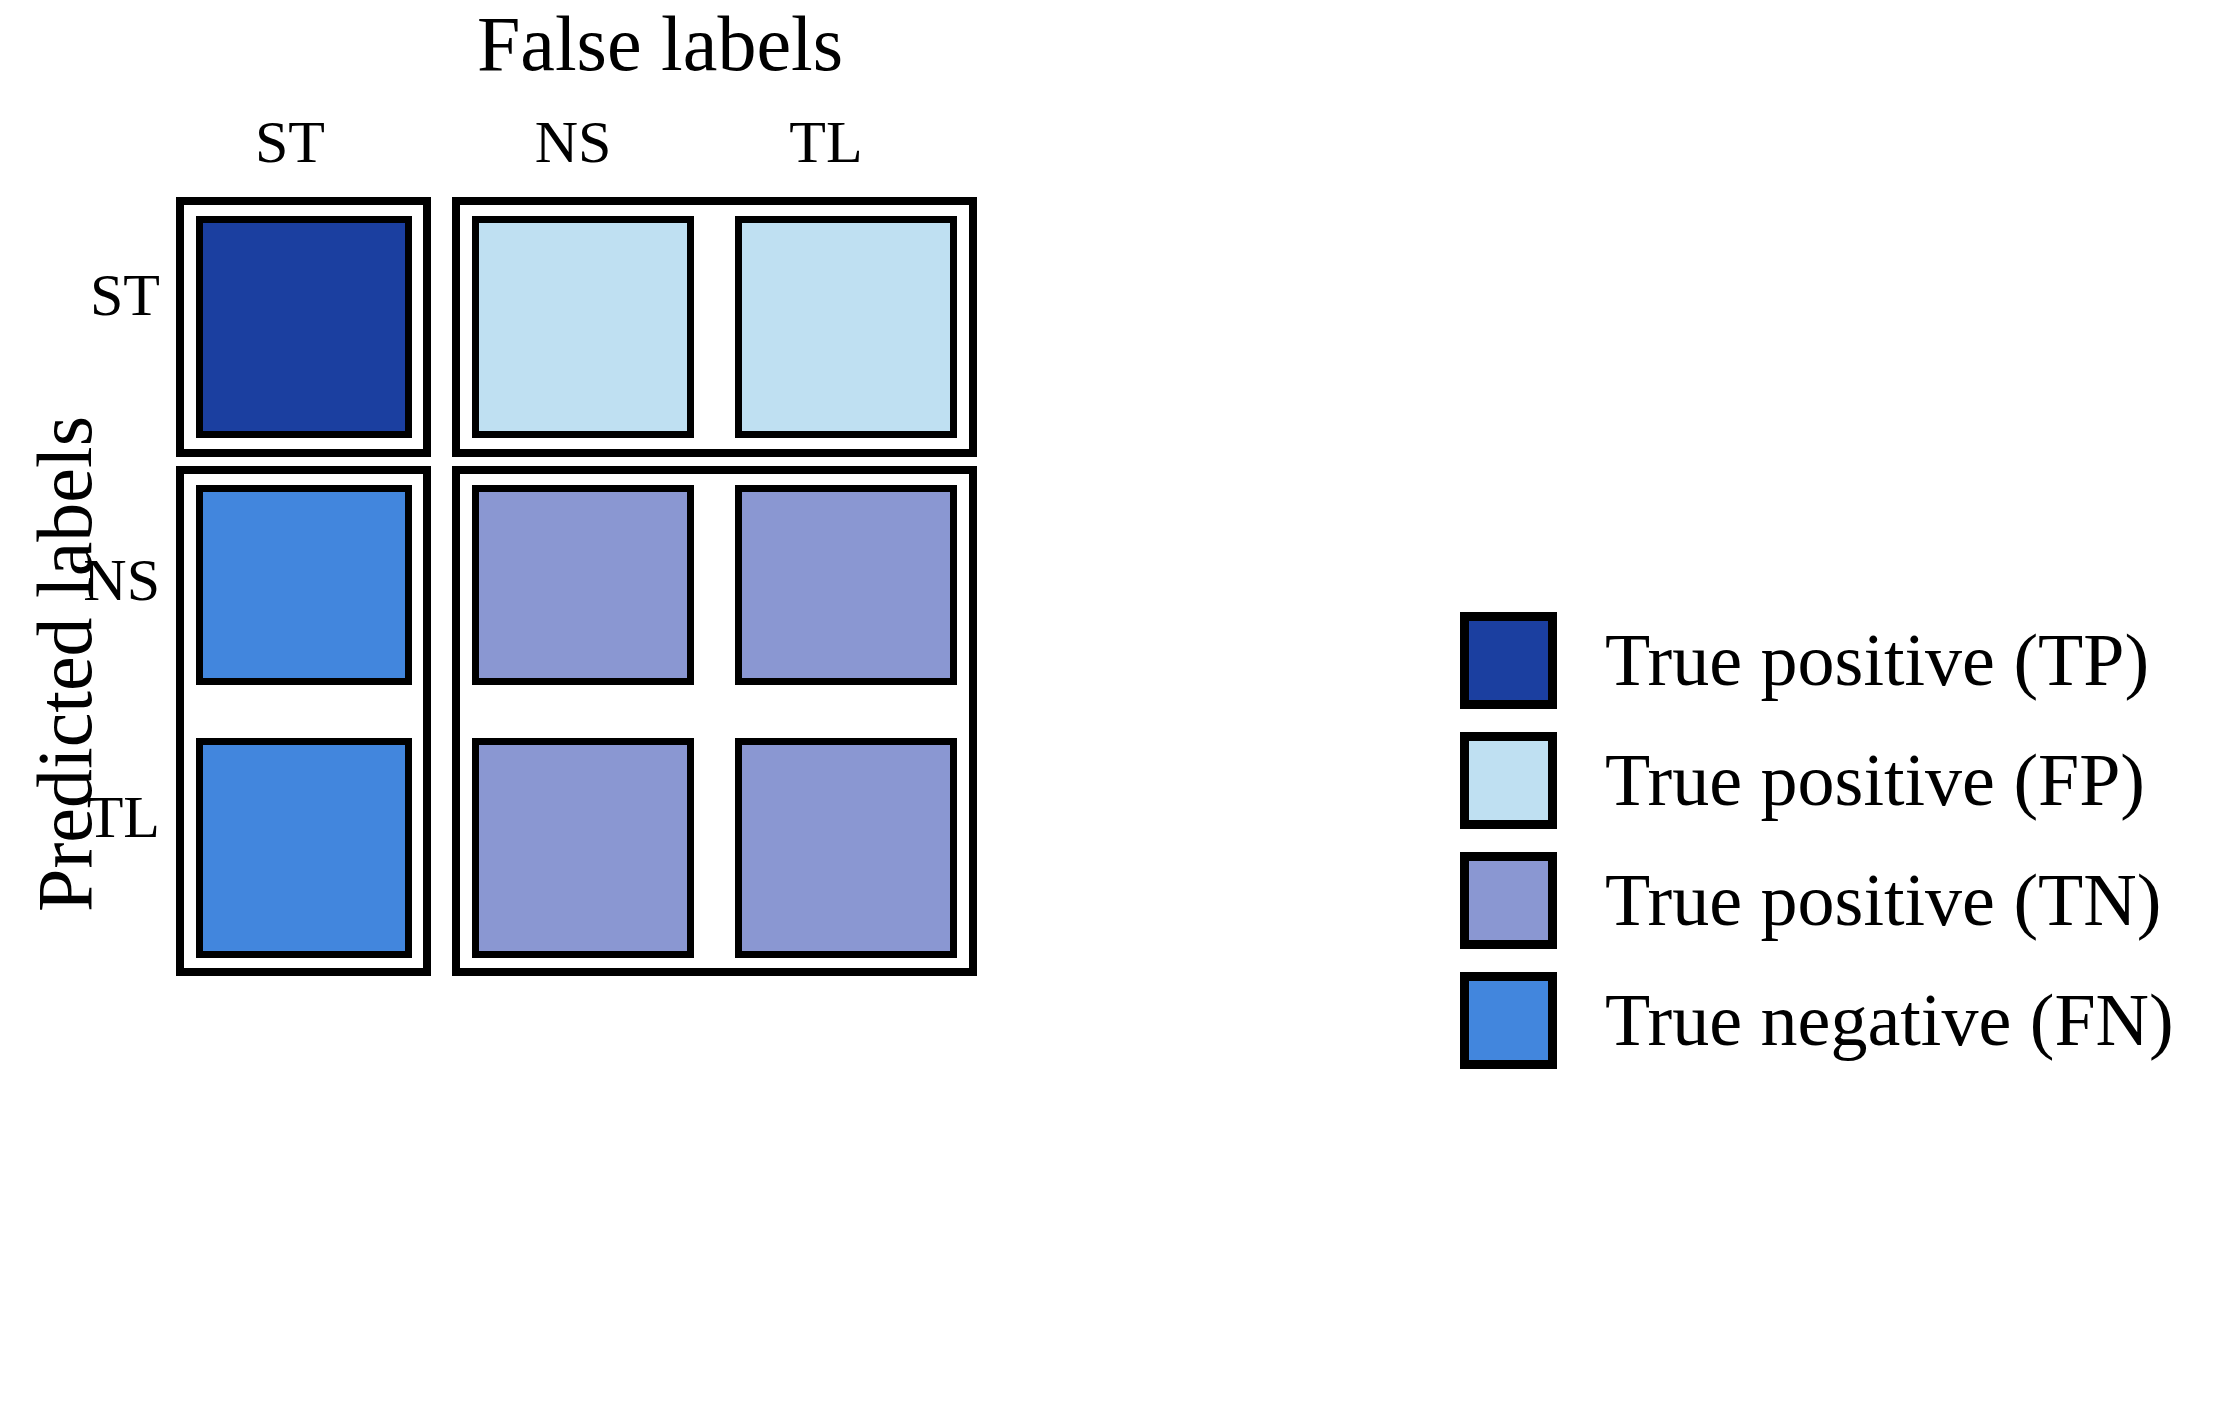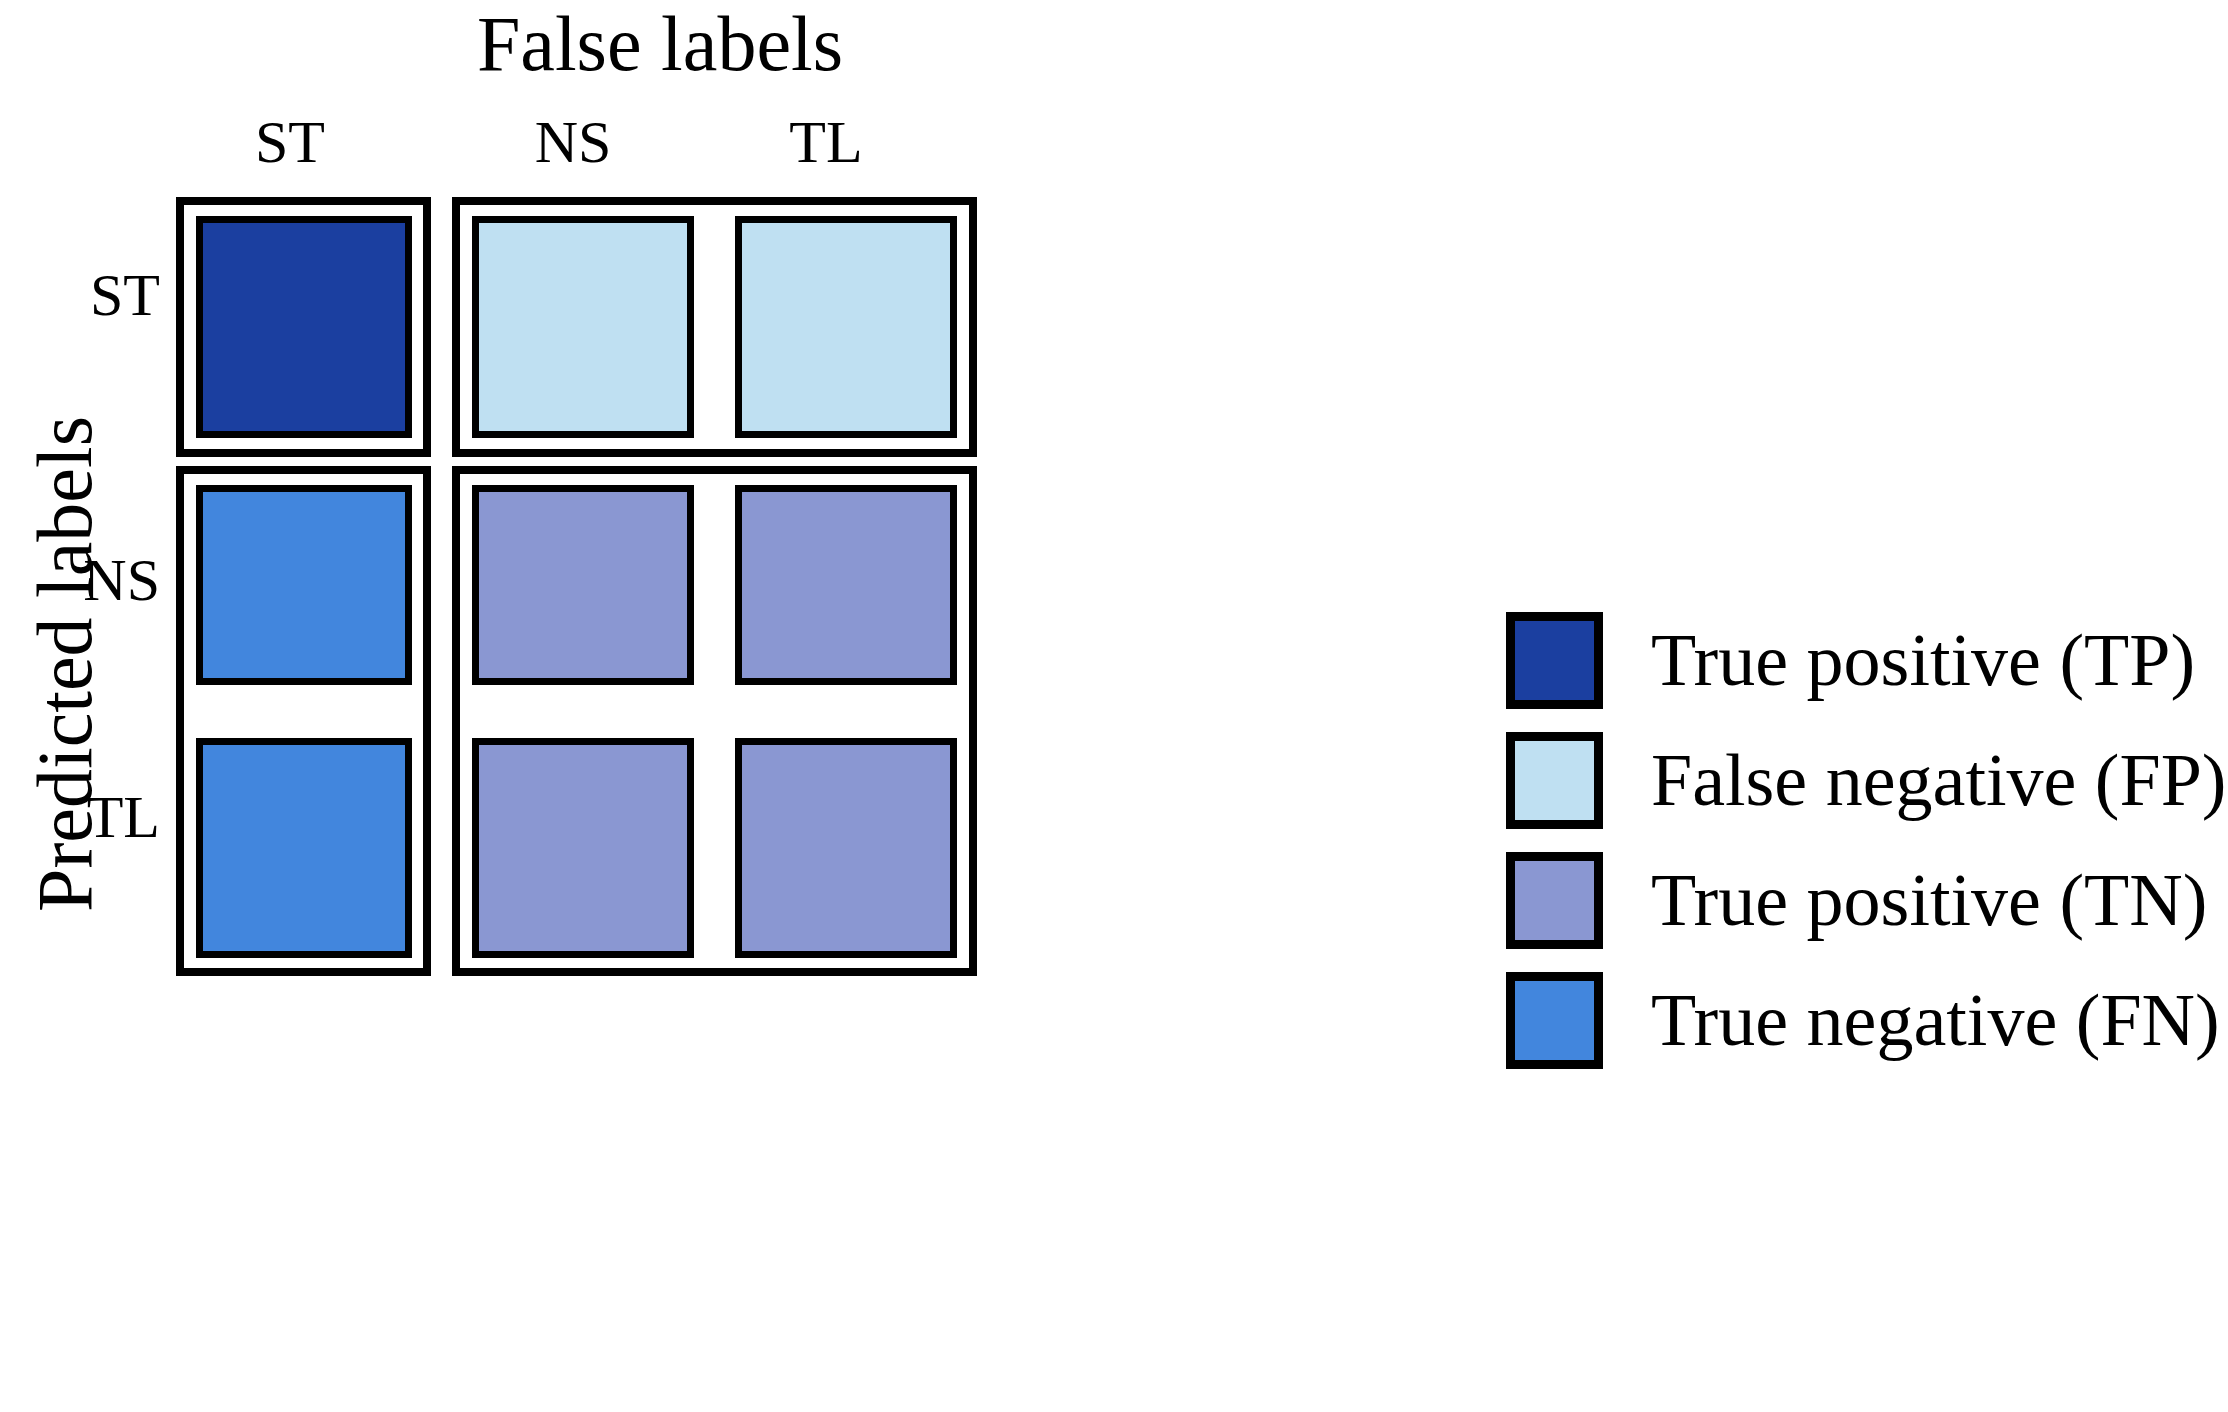--- a/index.html
+++ b/index.html
@@ -99,21 +99,21 @@
 
   
   #cell-ns-ns{ left:472px; top:485px; width:222px; height:200px; }
   #cell-ns-tl{ left:735px; top:485px; width:222px; height:200px; }
   #cell-tl-ns{ left:472px; top:738px; width:222px; height:220px; }
   #cell-tl-tl{ left:735px; top:738px; width:222px; height:220px; }
 
   
   #legend{
     position:absolute;
-    left:1506px;
+    left:1460px;
     top:600px;
     text-align:center;
   }
   .legend-row{
     display:flex;
     align-items:center;
     height:120px;
   }
   .legend-swatch{
     width:97px;
@@ -165,21 +165,21 @@
 
   <div id="legend">
 
     <div class="legend-row">
       <span class="legend-swatch" style="background-color: rgb(27, 63, 160);"></span>
       <span class="legend-label">True positive (TP)</span>
     </div>
 
     <div class="legend-row">
       <span class="legend-swatch" style="background-color: rgb(191, 224, 242);"></span>
-      <span class="legend-label">False negative (FP)</span>
+      <span class="legend-label">True positive (FP)</span>
     </div>
 
     <div class="legend-row">
       <span class="legend-swatch" style="background-color: rgb(138, 151, 210);"></span>
       <span class="legend-label">True positive (TN)</span>
     </div>
 
     <div class="legend-row">
       <span class="legend-swatch" style="background-color: rgb(66, 134, 221);"></span>
       <span class="legend-label">True negative (FN)</span>

